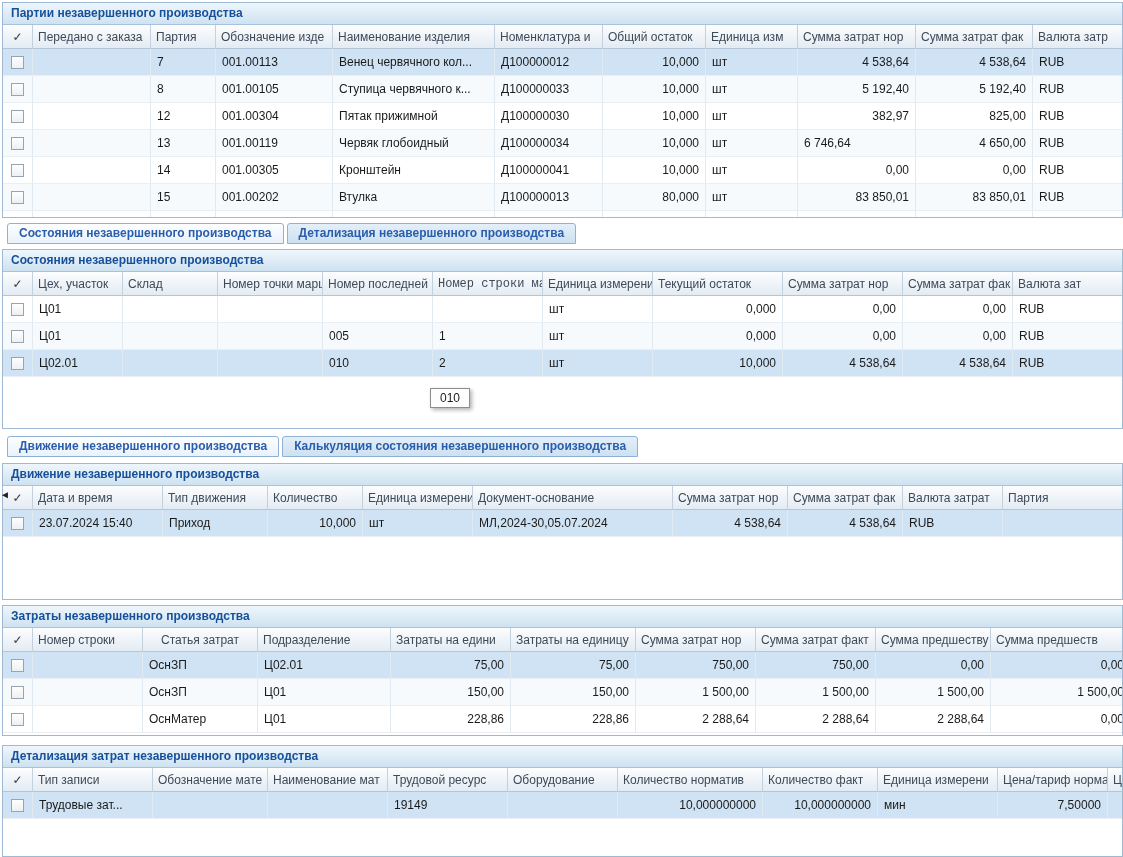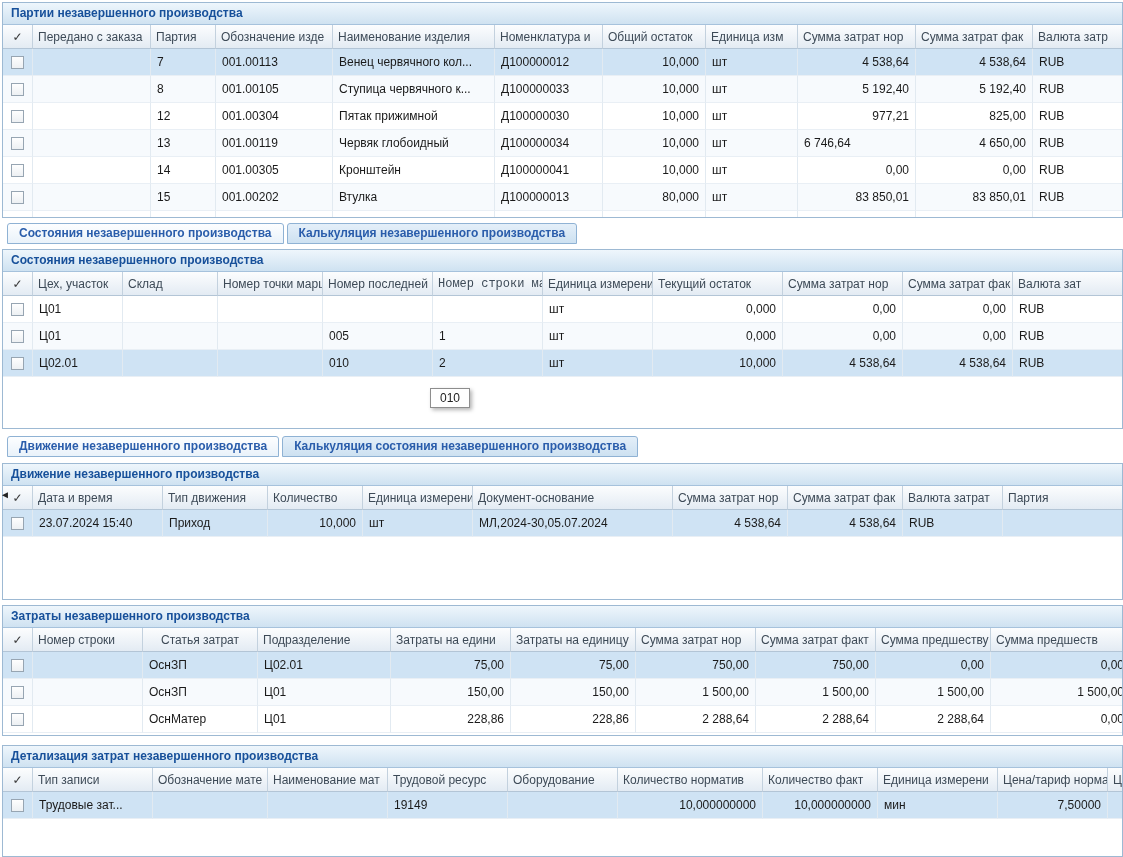--- a/index.html
+++ b/index.html
@@ -114,21 +114,21 @@
           </tr>
           <tr class="">
             <td class="chk"><span class="checkbox"></span></td>
             <td></td>
             <td>12</td>
             <td>001.00304</td>
             <td>Пятак прижимной</td>
             <td>Д100000030</td>
             <td style="text-align: right;">10,000</td>
             <td>шт</td>
-            <td style="text-align: right;">977,21</td>
+            <td style="text-align: right;">382,97</td>
             <td style="text-align: right;">825,00</td>
             <td>RUB</td>
           </tr>
           <tr class="alt">
             <td class="chk"><span class="checkbox"></span></td>
             <td></td>
             <td>13</td>
             <td>001.00119</td>
             <td>Червяк глобоидный</td>
             <td>Д100000034</td>
@@ -177,21 +177,21 @@
             <td style="text-align: right;">2 048,00</td>
             <td>RUB</td>
           </tr>
         </tbody>
       </table>
     </div>
 </div>
 
 <div class="tabstrip">
   <div class="tab active">Состояния незавершенного производства</div>
-  <div class="tab">Калькуляция незавершенного производства</div>
+  <div class="tab">Детализация незавершенного производства</div>
 </div>
 
 <div class="panel" style="height:180px">
   <div class="panel-header">Состояния незавершенного производства</div>
   <div class="grid-clip" style="height:156px">
       <table class="grid" style="width: 1130px;">
         <thead>
           <tr>
             <th class="chk">✓</th>
             <th style="width: 90px;">Цех, участок</th>

